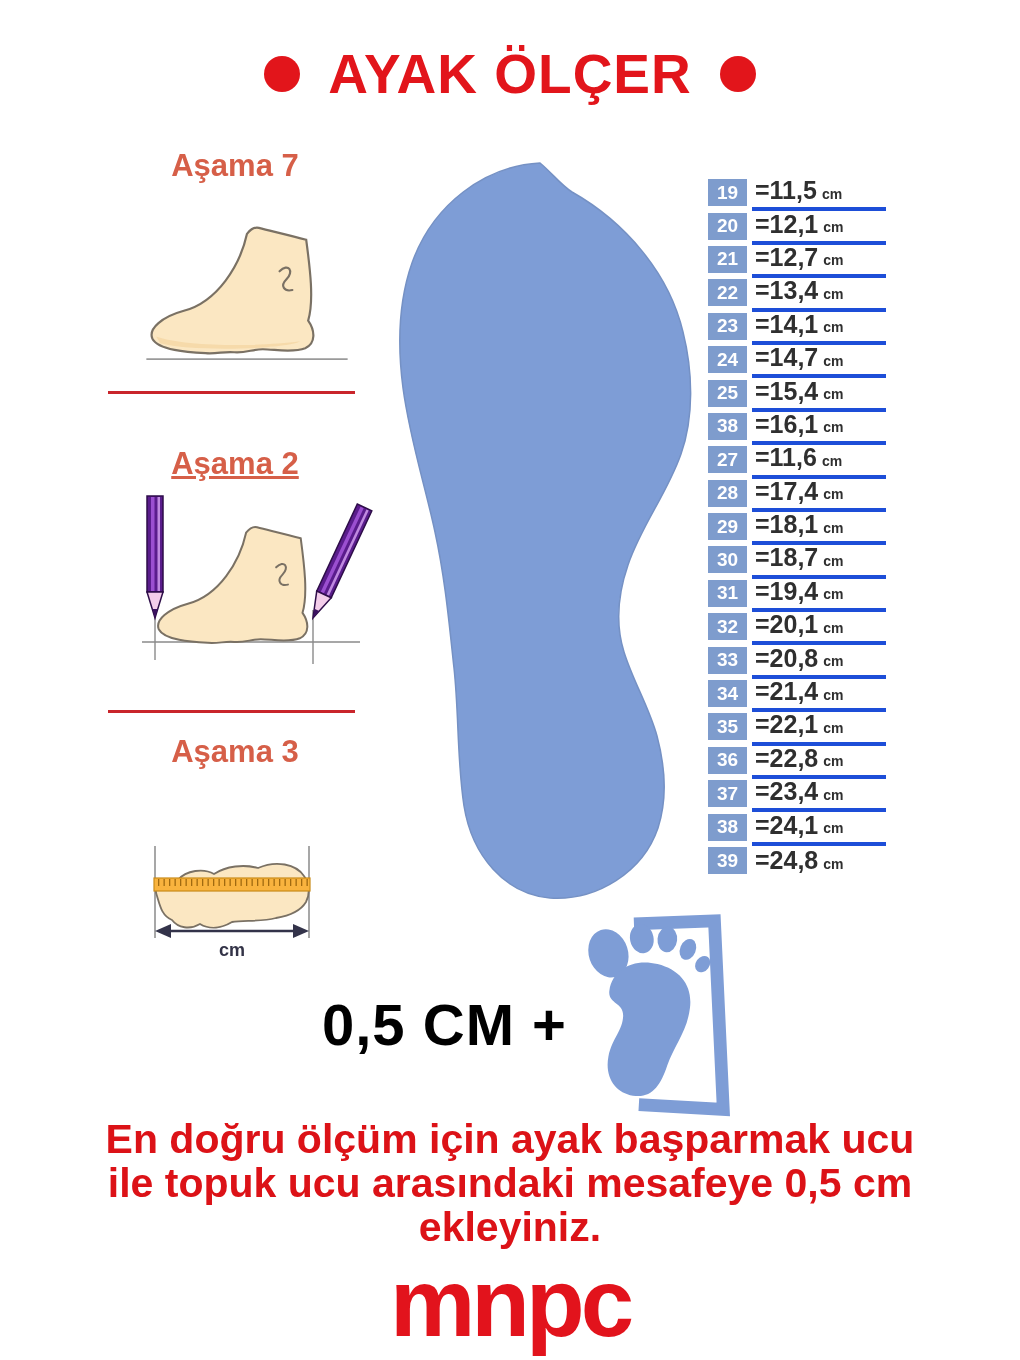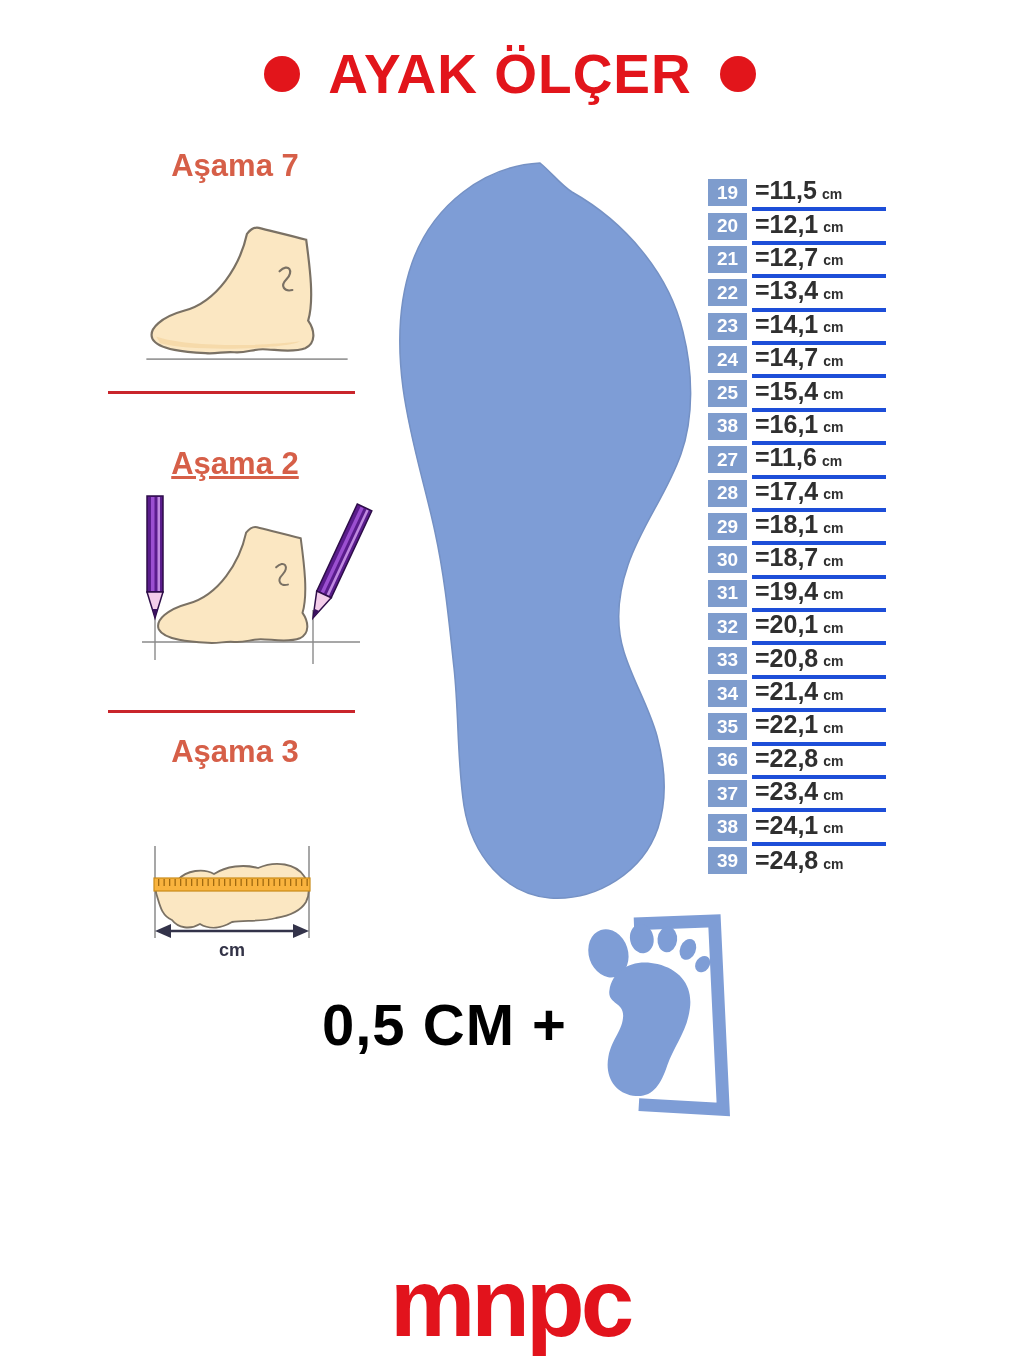--- a/index.html
+++ b/index.html
@@ -298,16 +298,21 @@
       <ellipse cx="66" cy="27" rx="12" ry="15" fill="#7e9dd6" transform="rotate(-12 66 27)"></ellipse>
       <ellipse cx="92" cy="28" rx="10" ry="13" fill="#7e9dd6" transform="rotate(6 92 28)"></ellipse>
       <ellipse cx="113" cy="38" rx="8" ry="11" fill="#7e9dd6" transform="rotate(22 113 38)"></ellipse>
       <ellipse cx="128" cy="53" rx="7" ry="9" fill="#7e9dd6" transform="rotate(36 128 53)"></ellipse>
       <path d="M33 80 C36 58 58 47 82 53 C106 59 118 76 115 98 C112 122 99 136 92 156
                C85 177 76 190 57 187 C39 184 28 168 32 147 C36 128 47 120 47 105
                C47 92 31 93 33 80 Z" fill="#7e9dd6"></path>
     </svg>
   </div>
 
+  <div class="instruction">
+    <div>En doğru ölçüm için ayak başparmak ucu</div>
+    <div>ile topuk ucu arasındaki mesafeye 0,5 cm</div>
+    <div>ekleyiniz.</div>
+  </div>
 
   <div class="logo">mnpc</div>
 
 </div>
 
 </body></html>

